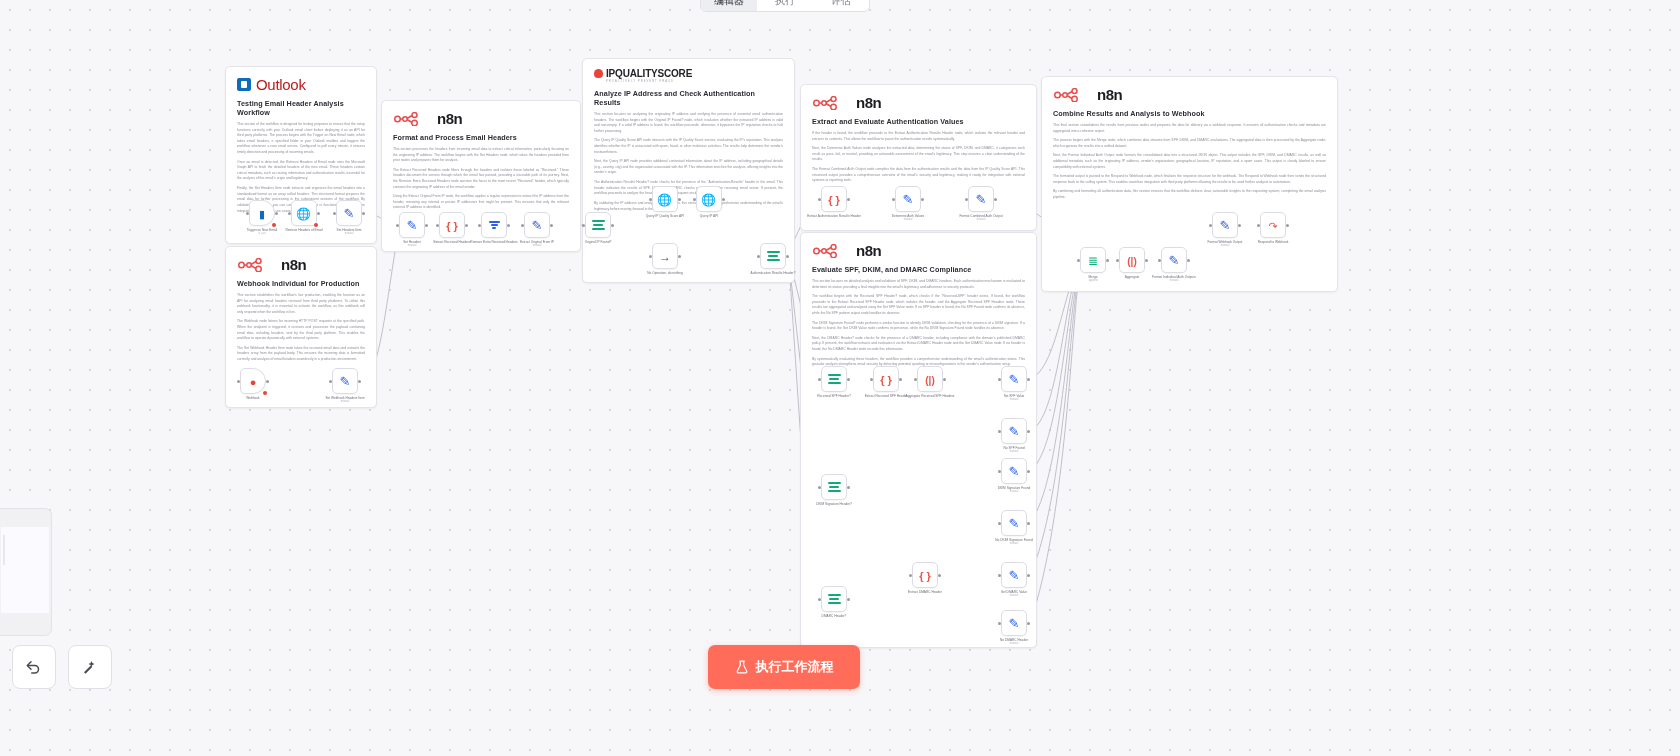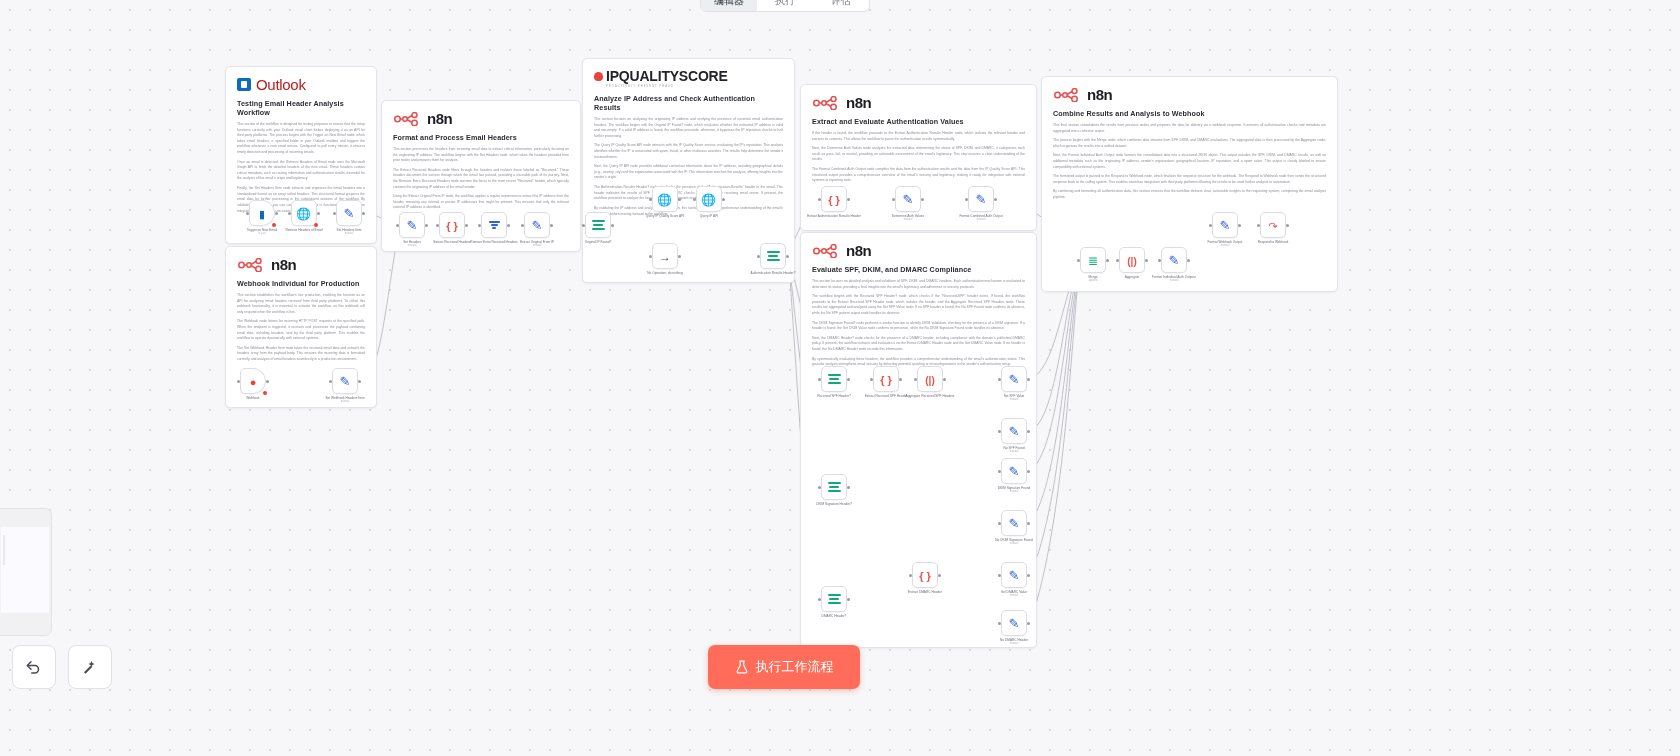--- a/index.html
+++ b/index.html
@@ -26,34 +26,34 @@
   .panel{
     position:absolute; background:#fff; border:1px solid #e3e3ea;
     border-radius:5px; overflow:hidden;
     box-shadow:0 1px 2px rgba(0,0,0,.05);
   }
   .panel .pad{ padding:9px 11px; }
   .ptitle{ font-size:7.2px; font-weight:bold; color:#2b2b33; margin:6px 0 5px; letter-spacing:.1px;}
   .ptext{ font-size:3.4px; line-height:1.65; color:#8c8c96; text-align:justify; margin-bottom:4px;}
 
   
-  .logo-n8n{ display:flex; align-items:center; gap:0; }
+  .logo-n8n{ display:flex; align-items:center; gap:10px; }
   .logo-n8n .mark{ width:34px; height:14px; }
   .logo-n8n .wd{ font-size:15px; font-weight:bold; color:#1d1d22; letter-spacing:-.5px;}
   .logo-outlook{ display:flex; align-items:center; gap:5px;}
   .logo-outlook .obox{
     width:14px;height:13px;border-radius:2px;background:#0f6cbd;position:relative;
     display:flex;align-items:center;justify-content:center;
   }
   .logo-outlook .obox:after{ content:""; width:6px;height:7px;background:#fff;border-radius:1px;}
   .logo-outlook .owd{ font-size:15px; color:#b91c1c; letter-spacing:-.3px;}
   .logo-ipq{ display:flex; flex-direction:column; gap:1px;}
   .logo-ipq .r1{ display:flex; align-items:center; gap:3px;}
   .logo-ipq .bug{ width:9px;height:9px;border-radius:50% 50% 45% 45%;background:#e8443a;}
-  .logo-ipq .nm{ font-size:14px;font-weight:bold;color:#22232a;letter-spacing:-.2px;}
+  .logo-ipq .nm{ font-size:10px;font-weight:bold;color:#22232a;letter-spacing:-.2px;}
   .logo-ipq .sub{ font-size:2.6px;color:#9a9aa4;letter-spacing:1.1px;margin-left:12px;}
 
   
   .node{ position:absolute; width:26px; height:26px; }
   .node .box{
     width:26px;height:26px;background:#fff;border:1px solid #dcdce4;border-radius:5px;
     display:flex;align-items:center;justify-content:center;
     box-shadow:0 1px 1px rgba(0,0,0,.04);
   }
   .node.round .box{ border-radius:5px 13px 13px 5px; }
@@ -80,21 +80,21 @@
   .filt .b2{width:7px;height:1.8px;background:#2b5fe8;border-radius:1px;}
   .filt .b3{width:4px;height:1.8px;background:#2b5fe8;border-radius:1px;}
 
   svg.wires{ position:absolute; inset:0; width:1680px;height:756px; pointer-events:none;}
   svg.wires path{ fill:none; stroke:#b9b9c4; stroke-width:.9; }
 
   
   .execbtn{
     position:absolute; left:708px; top:645px; width:152px; height:44px;
     background:#ff6d5a; border:none; border-radius:7px; color:#fff;
-    font-size:13px; font-weight:normal; cursor:pointer;
+    font-size:13px; font-weight:bold; cursor:pointer;
     display:flex;align-items:center;justify-content:center;gap:7px;
     box-shadow:0 2px 6px rgba(255,109,90,.35);
   }
   .ctlbtn{
     position:absolute; width:44px;height:44px;background:#fff;border:1px solid #e0e0e7;
     border-radius:8px; display:flex;align-items:center;justify-content:center;
     font-size:17px;color:#4a4a55; cursor:pointer;
   }
   .minimap{
     position:absolute; left:-8px; top:508px; width:60px;height:128px;

